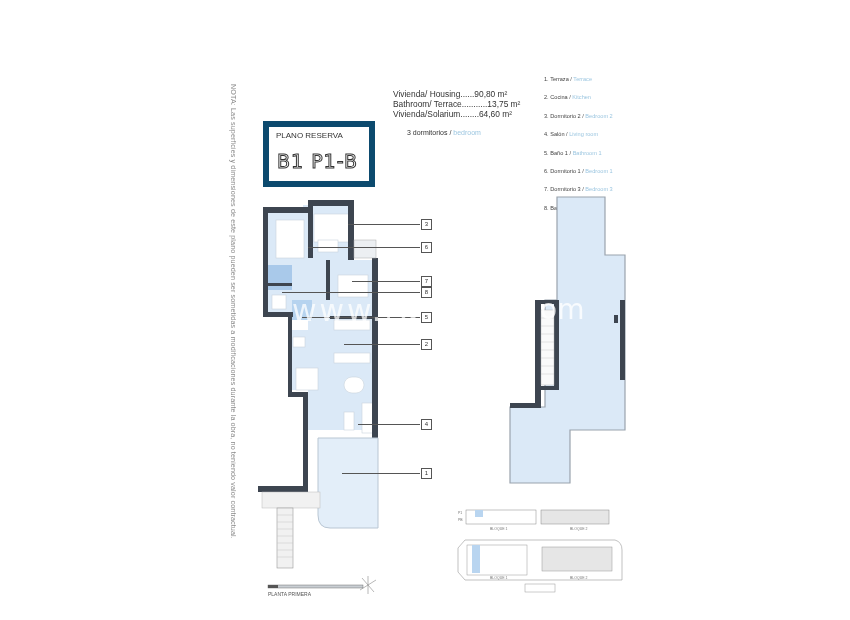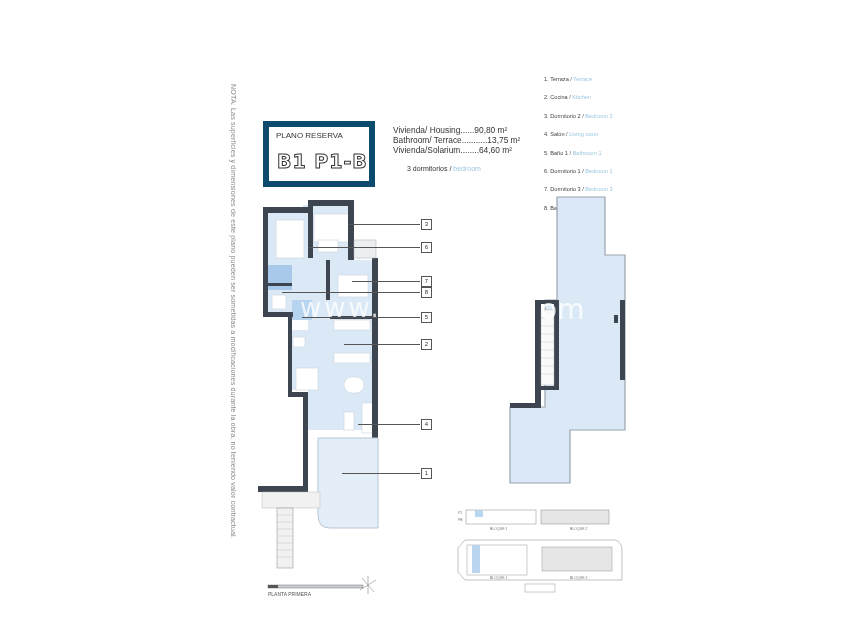--- a/index.html
+++ b/index.html
@@ -2,30 +2,30 @@
 <html><head>
 <meta charset="utf-8">
 <style>
   html,body{margin:0;padding:0;background:#fff;}
   body{width:850px;height:620px;position:relative;overflow:hidden;font-family:"Liberation Sans",sans-serif;color:#444;}
   .abs{position:absolute;}
   .note{position:absolute;left:228px;top:84px;width:10px;height:440px;}
   .note span{position:absolute;left:0;top:0;transform-origin:0 0;transform:translate(10px,0) rotate(90deg);white-space:nowrap;font-size:7.2px;color:#8a8a8a;letter-spacing:0.1px;}
   .plan-box{position:absolute;left:263px;top:121px;width:100px;height:54px;border:6px solid #0c4a6e;}
   .plan-box .lbl{position:absolute;left:7px;top:4px;font-size:8px;color:#333;}
-  .plan-box .code{position:absolute;left:8px;top:23px;font-size:19px;font-weight:bold;color:#fff;-webkit-text-stroke:1px #333;letter-spacing:1px;font-family:"DejaVu Sans",sans-serif;}
-  .areas{position:absolute;left:393px;top:89px;font-size:8.4px;color:#333;line-height:10px;margin-top:36px;}
+  .plan-box .code{position:absolute;left:8px;top:23px;font-size:19px;font-weight:normal;color:#fff;-webkit-text-stroke:1px #333;letter-spacing:1px;font-family:"DejaVu Sans",sans-serif;}
+  .areas{position:absolute;left:393px;top:89px;font-size:8.4px;color:#333;line-height:10px;}
   .areas .sub{margin-top:9px;margin-left:14px;font-size:7px;}
   .areas .en{color:#9cc6e0;}
   .legend{position:absolute;left:544px;top:76px;font-size:5.6px;color:#444;}
   .legend div{height:18.4px;}
   .legend .en{color:#9cc6e0;}
   .callout{position:absolute;height:1px;background:#555;}
   .num{position:absolute;width:9px;height:9px;border:1px solid #555;font-size:6px;text-align:center;line-height:9px;color:#333;background:#fff;}
-  .wm{position:absolute;left:300px;top:293px;font-size:26px;color:rgba(255,255,255,0.75);letter-spacing:3px;font-family:"DejaVu Sans",sans-serif;}
+  .wm{position:absolute;left:292px;top:293px;font-size:30px;color:rgba(255,255,255,0.75);letter-spacing:3px;font-family:"DejaVu Sans",sans-serif;}
   .wm2{position:absolute;left:540px;top:293px;font-size:28px;color:rgba(255,255,255,0.8);font-family:"DejaVu Sans",sans-serif;}
   .tiny{font-size:3.5px;color:#777;position:absolute;}
 </style>
 </head>
 <body>
 
 <div class="note">
   <span>NOTA: Las superficies y dimensiones de este plano pueden ser sometidas a modificaciones durante la obra, no teniendo valor contractual.</span>
 </div>
 

